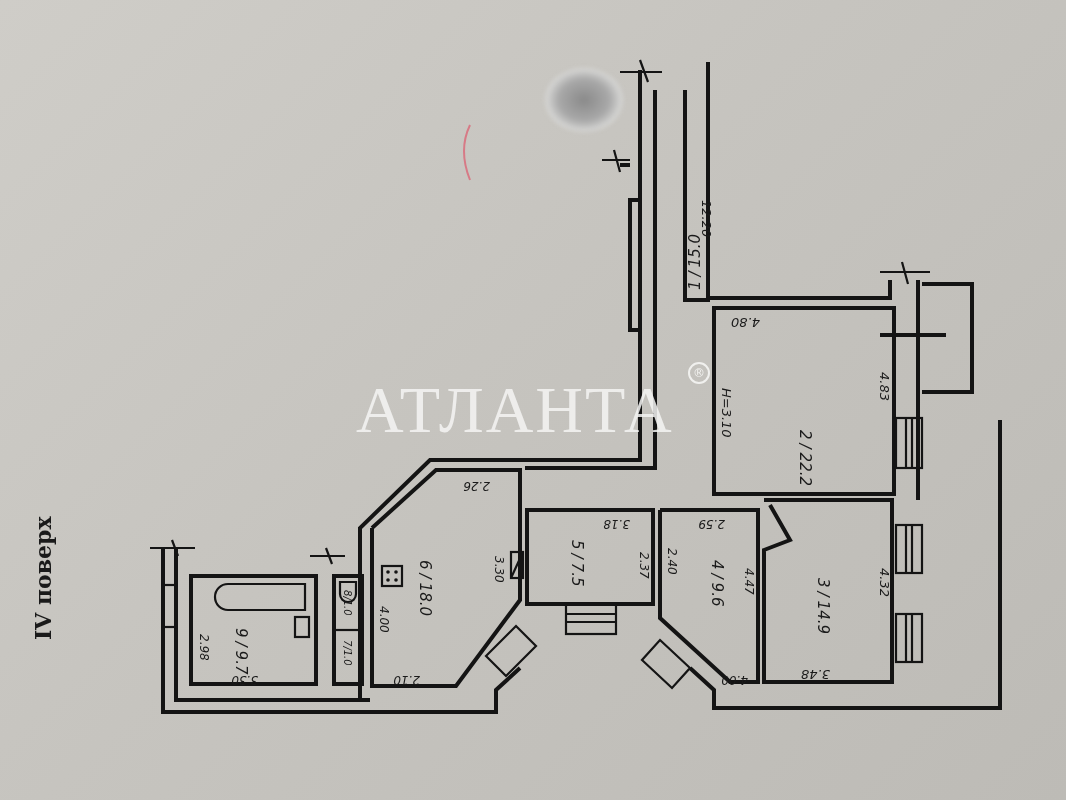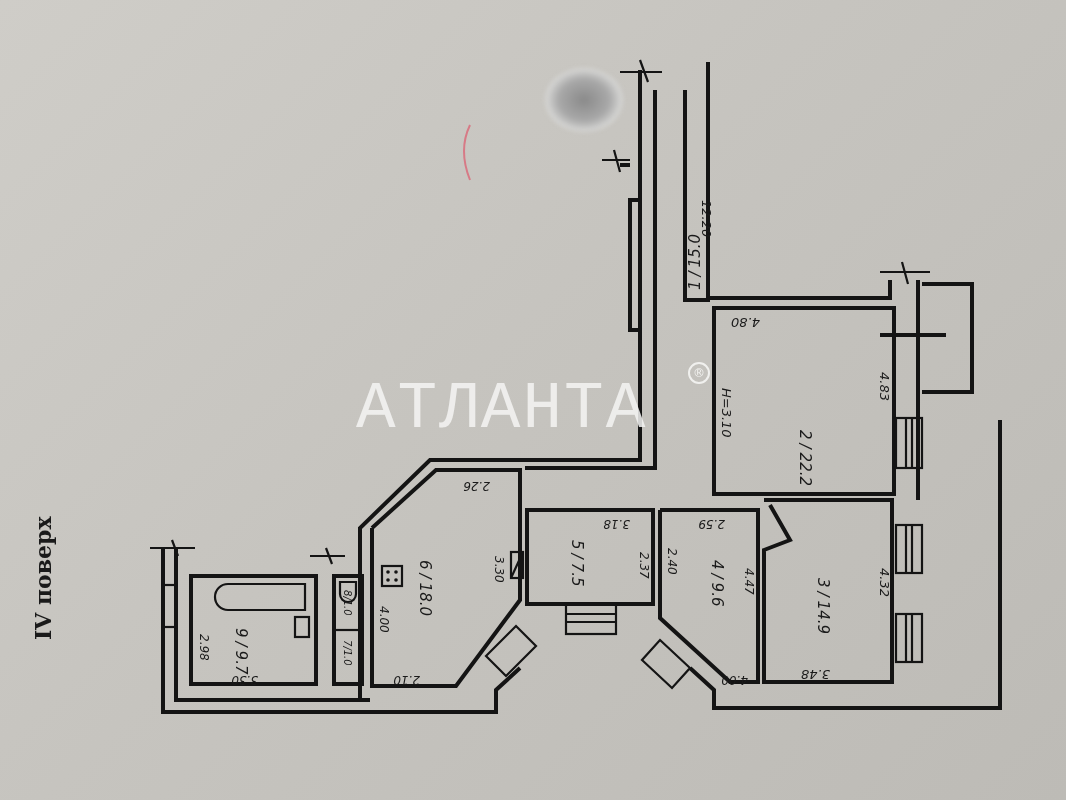--- a/index.html
+++ b/index.html
@@ -18,21 +18,21 @@
     .txt { font-family: "DejaVu Sans", sans-serif; font-style: italic; fill: #1a1a1a; }
     .floor-label {
       position: absolute; left: 30px; top: 490px;
       transform-origin: 0 0;
       transform: translate(0, 150px) rotate(-90deg);
       font-family: "DejaVu Serif", serif; font-weight: bold; font-size: 22px; color: #1a1a1a;
       white-space: nowrap;
     }
     .watermark {
       position: absolute; left: 356px; top: 372px;
-      font-family: Liberation Mono, monospace; font-size: 66px; letter-spacing: 2px;
+      font-family: Liberation Serif, serif; font-size: 66px; letter-spacing: 2px;
       color: rgba(245,245,243,0.85); white-space: nowrap;
     }
     .reg {
       position: absolute; left: 688px; top: 362px; width: 18px; height: 18px;
       border: 2px solid rgba(245,245,243,0.9); border-radius: 50%;
       color: rgba(245,245,243,0.95); font-size: 12px; line-height: 18px; text-align: center;
     }
     .blur-stamp {
       position: absolute; left: 545px; top: 68px; width: 78px; height: 64px;
       border-radius: 50%;

